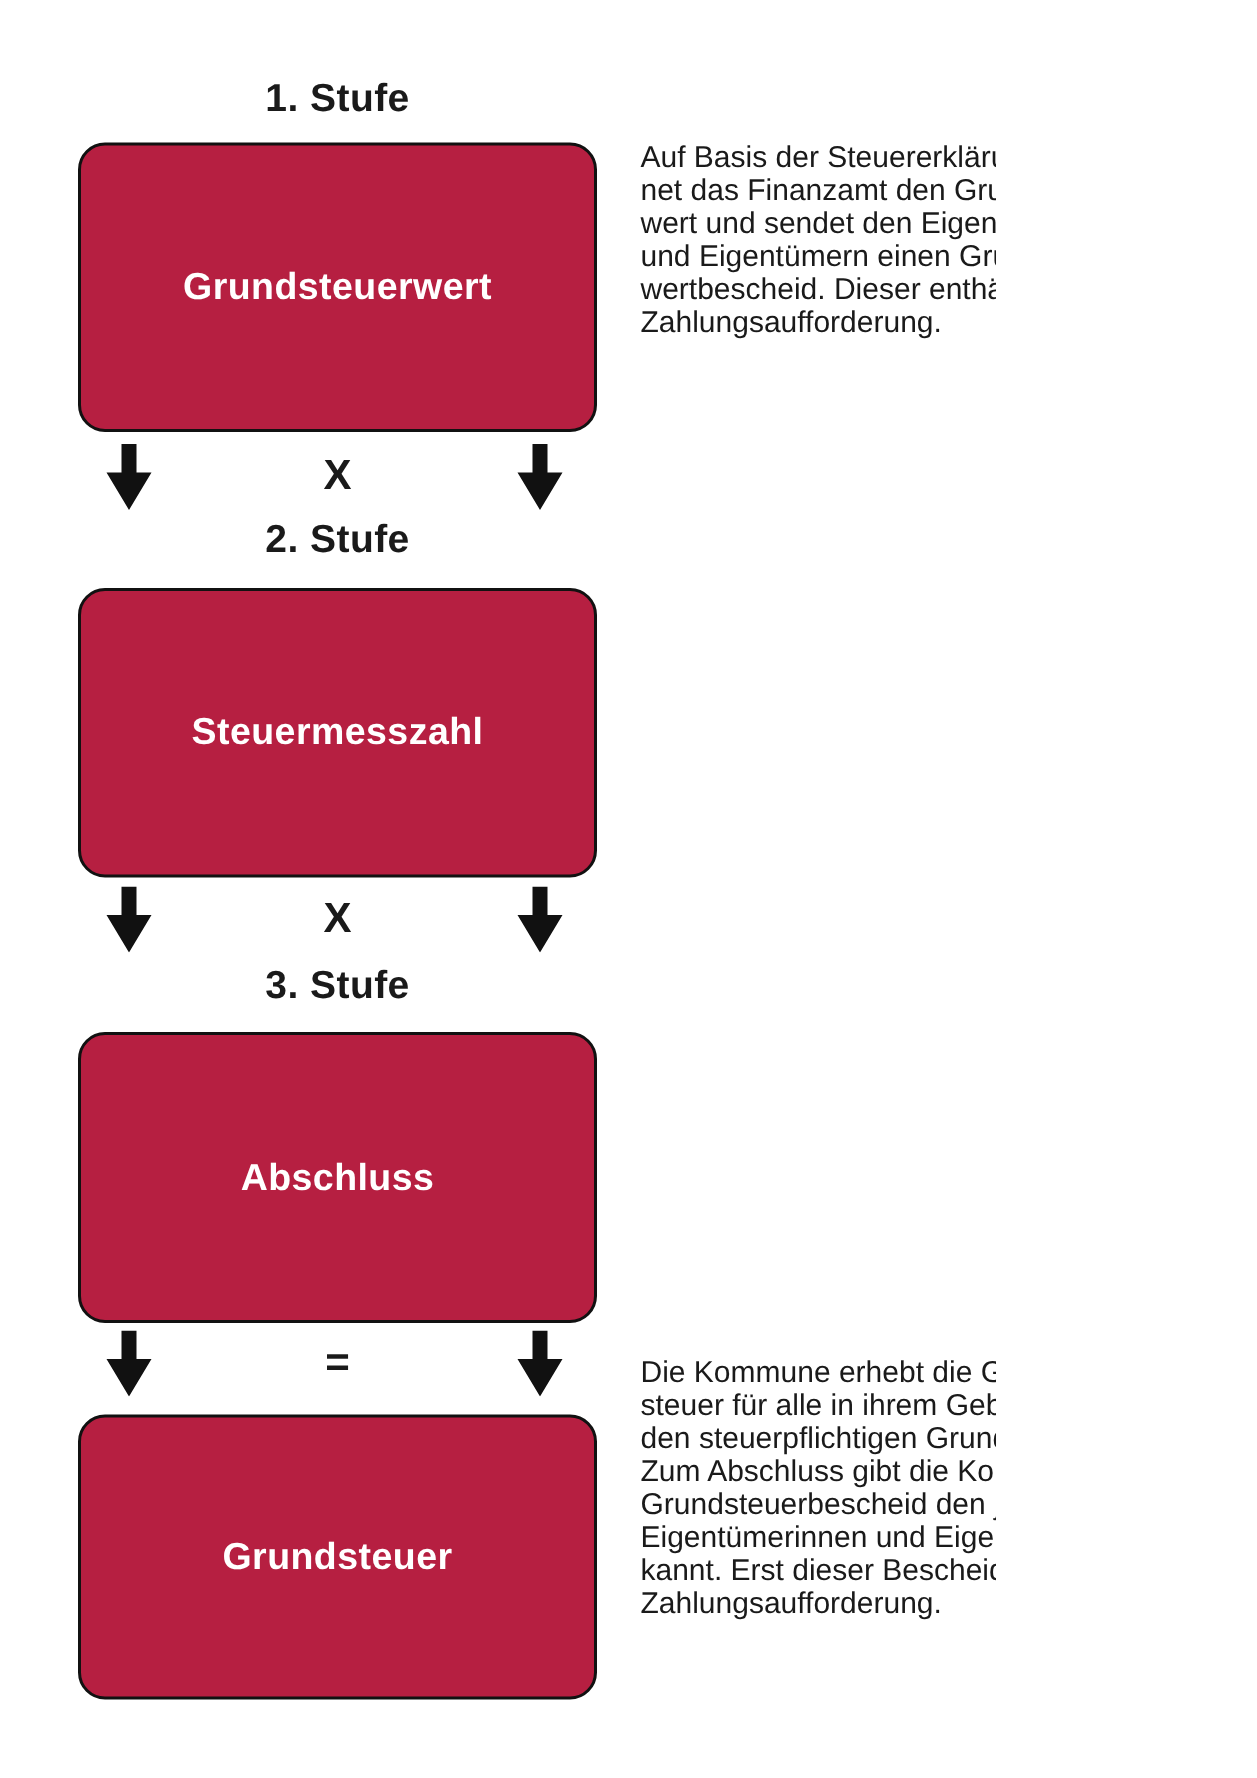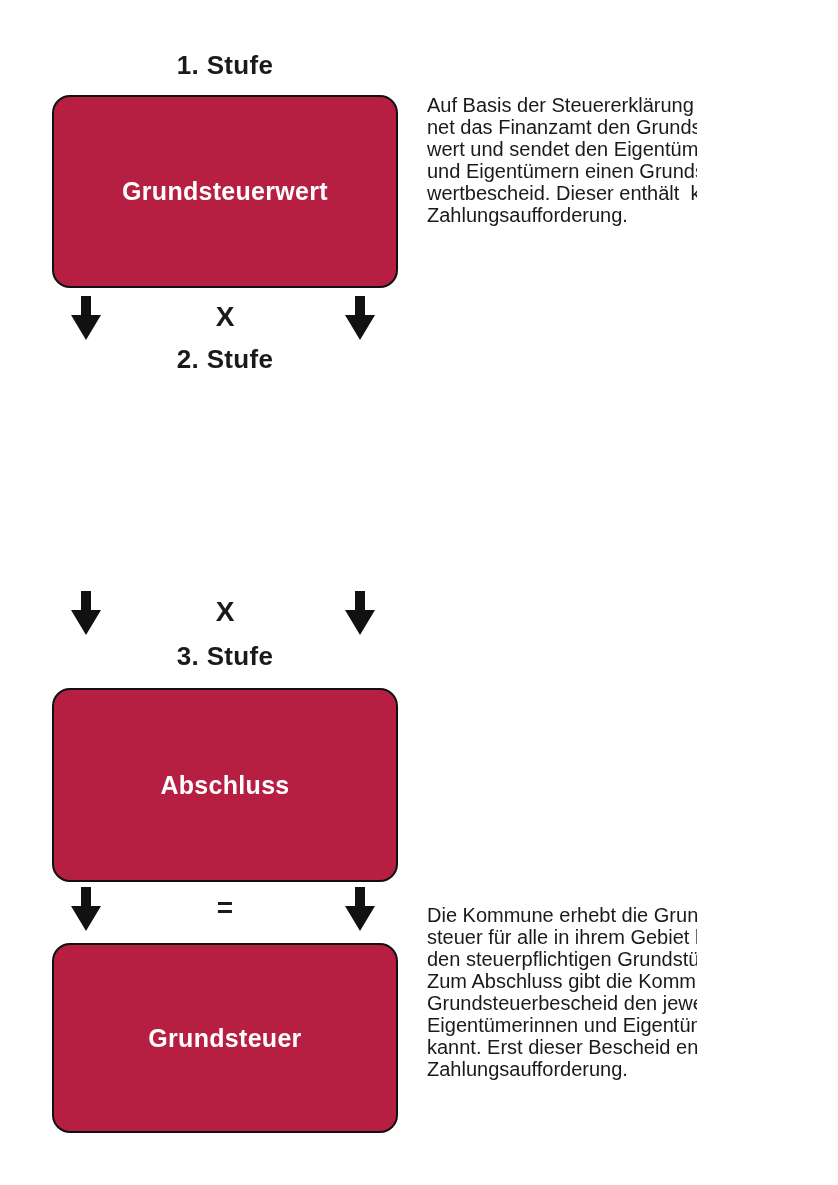--- a/index.html
+++ b/index.html
@@ -7,21 +7,20 @@
     padding: 0;
     background: #ffffff;
     font-family: "Liberation Sans", sans-serif;
   }
   .canvas {
     position: relative;
     width: 664px;
     height: 1185px;
     background: var(--background, #ffffff);
     overflow: hidden;
-    padding-left: 33px;
   }
   .stage-heading {
     position: absolute;
     left: 52px;
     width: 346px;
     text-align: center;
     font-size: 26px;
     font-weight: bold;
     color: var(--text-color, #1a1a1a);
     letter-spacing: 0.3px;
@@ -92,20 +91,23 @@
       </svg>
   </div>
   <div class="operator" style="top:298px">X</div>
   <div class="arrow" style="left:342px;top:296px">
     <svg width="36" height="44" viewBox="0 0 36 44">
         <path d="M13 0 h10 v19 h10 L18 44 L3 19 h10 Z" fill="currentColor"></path>
       </svg>
   </div>
 
   <div class="stage-heading" style="top:344px">2. Stufe</div>
+  <div class="box" style="top:392px;height:193px">
+    <span class="box-label">Steuermesszahl</span>
+  </div>
 
   <div class="arrow" style="left:68px;top:591px">
     <svg width="36" height="44" viewBox="0 0 36 44">
         <path d="M13 0 h10 v19 h10 L18 44 L3 19 h10 Z" fill="currentColor"></path>
       </svg>
   </div>
   <div class="operator" style="top:593px">X</div>
   <div class="arrow" style="left:342px;top:591px">
     <svg width="36" height="44" viewBox="0 0 36 44">
         <path d="M13 0 h10 v19 h10 L18 44 L3 19 h10 Z" fill="currentColor"></path>

